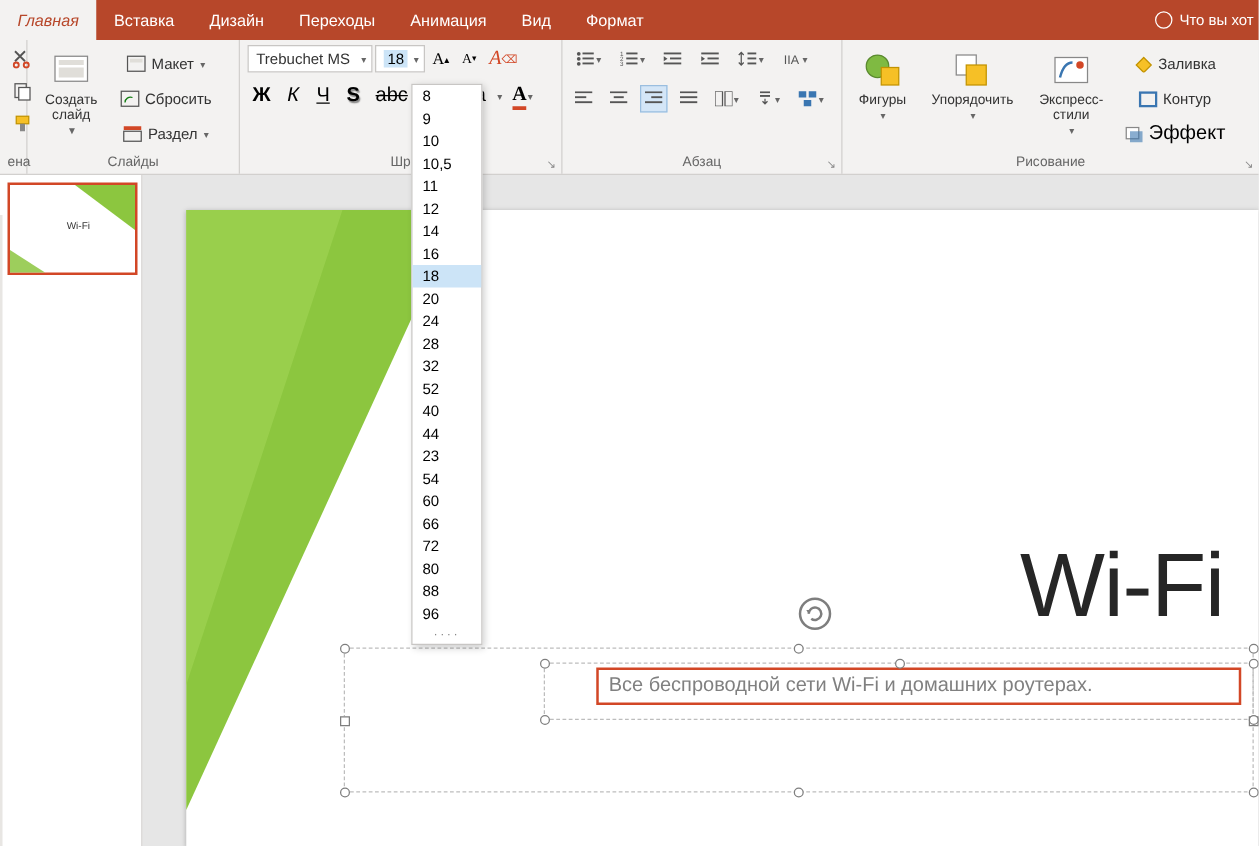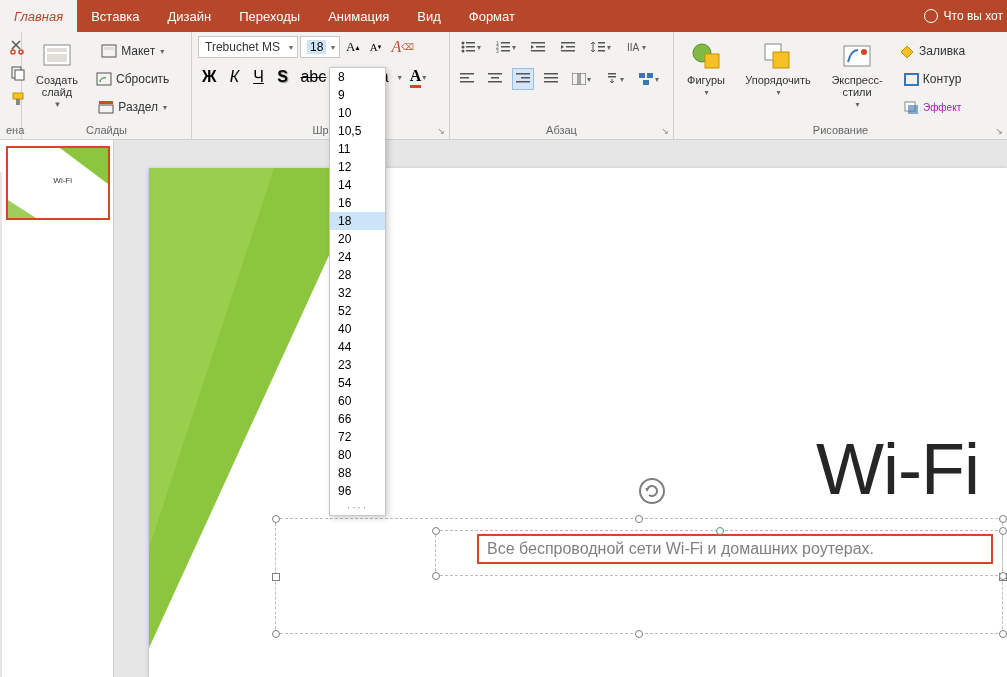--- a/index.html
+++ b/index.html
@@ -347,21 +347,21 @@
               <path d="M7 1l6 6-6 6-6-6z" fill="#f6c026" stroke="#c29300"></path>
             </svg>
             <span>Заливка</span>
           </div>
         <div class="icon-btn" style="width:auto;gap:4px;font-size:12px;color:#333">
             <svg width="15" height="13">
               <rect x="1" y="1" width="13" height="11" fill="none" stroke="#3a76b1" stroke-width="2"></rect>
             </svg>
             <span>Контур</span>
           </div>
-        <div class="icon-btn" style="width:auto;gap:4px;font-size:10px;color:#a21caf">
+        <div class="icon-btn" style="width:auto;gap:4px;font-size:16px;color:#000000">
             <svg width="15" height="13">
               <rect x="1" y="1" width="10" height="9" fill="#fff" stroke="#888"></rect>
               <rect x="4" y="4" width="10" height="9" fill="#3a76b1" opacity=".6"></rect>
             </svg>
             <span>Эффект</span>
           </div>
       </div>
     </div>
     <div class="ribbon-group-label">Рисование</div>
     <div class="dialog-launcher">↘</div>

